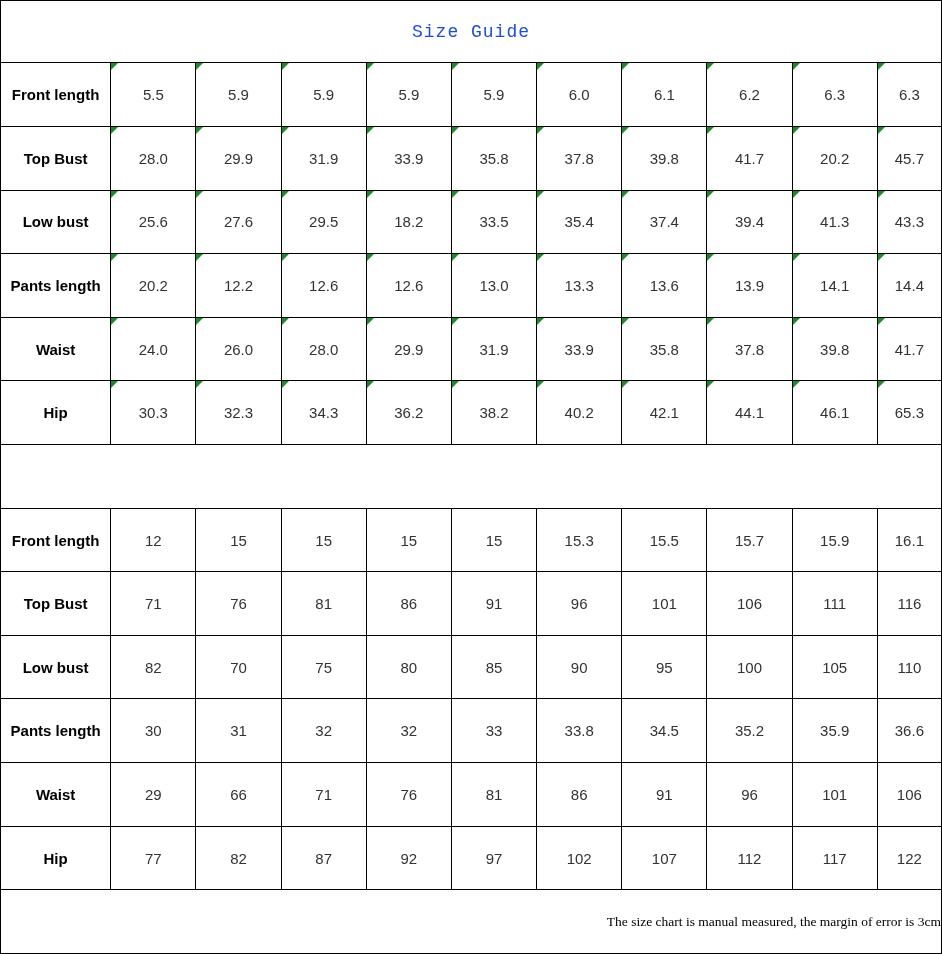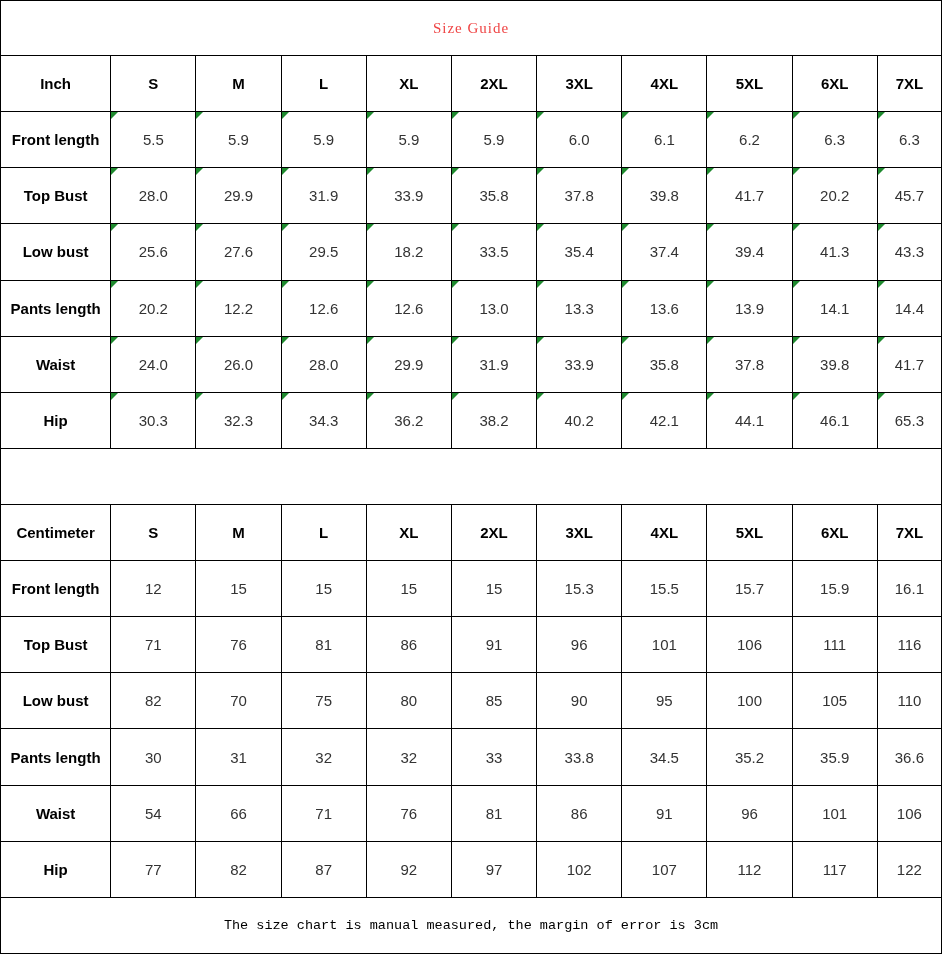--- a/index.html
+++ b/index.html
@@ -24,29 +24,30 @@
     border: 1px solid var(--border);
     text-align: center;
     vertical-align: middle;
     padding: 0;
     overflow: hidden;
   }
   tr { height: 56px; }
   tr.title-row { height: 55px; }
   tr.footer-row { height: 56px; }
   td.title-cell {
+    font-family: Liberation Mono, monospace;
+    font-size: 18px;
+    color: #1d4ed8;
+    letter-spacing: 1px;
+  }
+  td.footer-cell {
     font-family: Liberation Serif, serif;
-    font-size: 15px;
-    color: #ef4444;
-    letter-spacing: 1px;
-  }
-  td.footer-cell {
-    font-family: Liberation Mono, monospace;
     font-size: 13.5px;
     color: #000;
+    text-align: right;
   }
   td.label-cell, td.header-cell {
     font-weight: bold;
     font-size: 15px;
     color: #000;
   }
   td.value-cell {
     position: relative;
     font-size: 15px;
     color: var(--text);
@@ -79,33 +80,20 @@
         <col class="col-size">
         <col class="col-size">
         <col class="col-last">
       </colgroup>
     <tbody>
       <tr class="title-row">
         <td class="title-cell" colspan="11">Size Guide</td>
       </tr>
     </tbody>
     <tbody id="tbody-inch">
-        <tr>
-          <td class="label-cell">Inch</td>
-          <td class="header-cell">S</td>
-          <td class="header-cell">M</td>
-          <td class="header-cell">L</td>
-          <td class="header-cell">XL</td>
-          <td class="header-cell">2XL</td>
-          <td class="header-cell">3XL</td>
-          <td class="header-cell">4XL</td>
-          <td class="header-cell">5XL</td>
-          <td class="header-cell">6XL</td>
-          <td class="header-cell">7XL</td>
-        </tr>
         <tr>
           <td class="label-cell">Front length</td>
           <td class="value-cell"><span class="corner-marker"></span><span>5.5</span></td>
           <td class="value-cell"><span class="corner-marker"></span><span>5.9</span></td>
           <td class="value-cell"><span class="corner-marker"></span><span>5.9</span></td>
           <td class="value-cell"><span class="corner-marker"></span><span>5.9</span></td>
           <td class="value-cell"><span class="corner-marker"></span><span>5.9</span></td>
           <td class="value-cell"><span class="corner-marker"></span><span>6.0</span></td>
           <td class="value-cell"><span class="corner-marker"></span><span>6.1</span></td>
           <td class="value-cell"><span class="corner-marker"></span><span>6.2</span></td>
@@ -178,33 +166,20 @@
           <td class="value-cell"><span class="corner-marker"></span><span>65.3</span></td>
         </tr>
       </tbody>
     <tbody>
       <tr class="gap-row">
         <td class="gap-cell" colspan="11"></td>
       </tr>
     </tbody>
     <tbody id="tbody-cm">
         <tr>
-          <td class="label-cell">Centimeter</td>
-          <td class="header-cell">S</td>
-          <td class="header-cell">M</td>
-          <td class="header-cell">L</td>
-          <td class="header-cell">XL</td>
-          <td class="header-cell">2XL</td>
-          <td class="header-cell">3XL</td>
-          <td class="header-cell">4XL</td>
-          <td class="header-cell">5XL</td>
-          <td class="header-cell">6XL</td>
-          <td class="header-cell">7XL</td>
-        </tr>
-        <tr>
           <td class="label-cell">Front length</td>
           <td class="value-cell"><span>12</span></td>
           <td class="value-cell"><span>15</span></td>
           <td class="value-cell"><span>15</span></td>
           <td class="value-cell"><span>15</span></td>
           <td class="value-cell"><span>15</span></td>
           <td class="value-cell"><span>15.3</span></td>
           <td class="value-cell"><span>15.5</span></td>
           <td class="value-cell"><span>15.7</span></td>
           <td class="value-cell"><span>15.9</span></td>
@@ -244,21 +219,21 @@
           <td class="value-cell"><span>32</span></td>
           <td class="value-cell"><span>33</span></td>
           <td class="value-cell"><span>33.8</span></td>
           <td class="value-cell"><span>34.5</span></td>
           <td class="value-cell"><span>35.2</span></td>
           <td class="value-cell"><span>35.9</span></td>
           <td class="value-cell"><span>36.6</span></td>
         </tr>
         <tr>
           <td class="label-cell">Waist</td>
-          <td class="value-cell"><span>54</span></td>
+          <td class="value-cell"><span>29</span></td>
           <td class="value-cell"><span>66</span></td>
           <td class="value-cell"><span>71</span></td>
           <td class="value-cell"><span>76</span></td>
           <td class="value-cell"><span>81</span></td>
           <td class="value-cell"><span>86</span></td>
           <td class="value-cell"><span>91</span></td>
           <td class="value-cell"><span>96</span></td>
           <td class="value-cell"><span>101</span></td>
           <td class="value-cell"><span>106</span></td>
         </tr>

